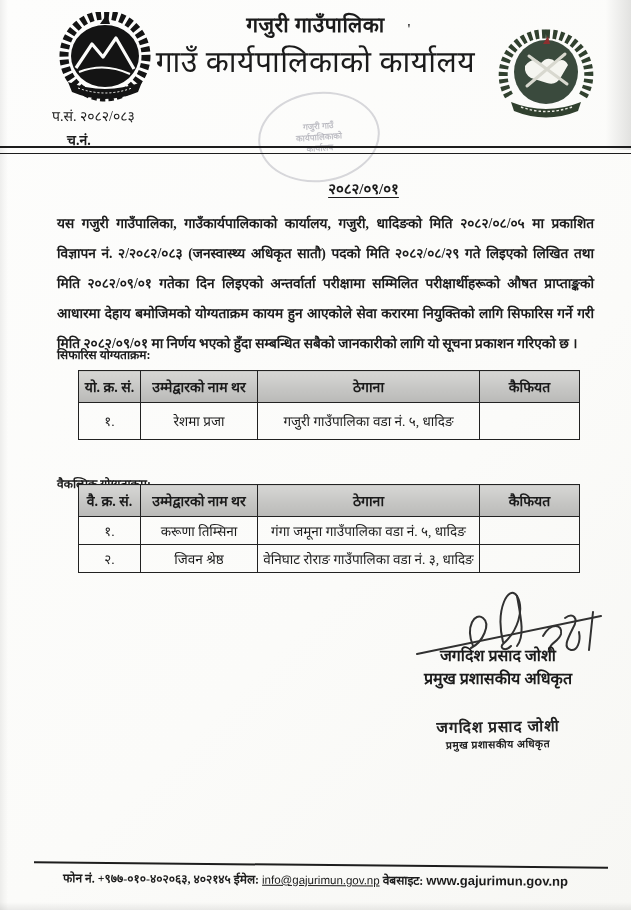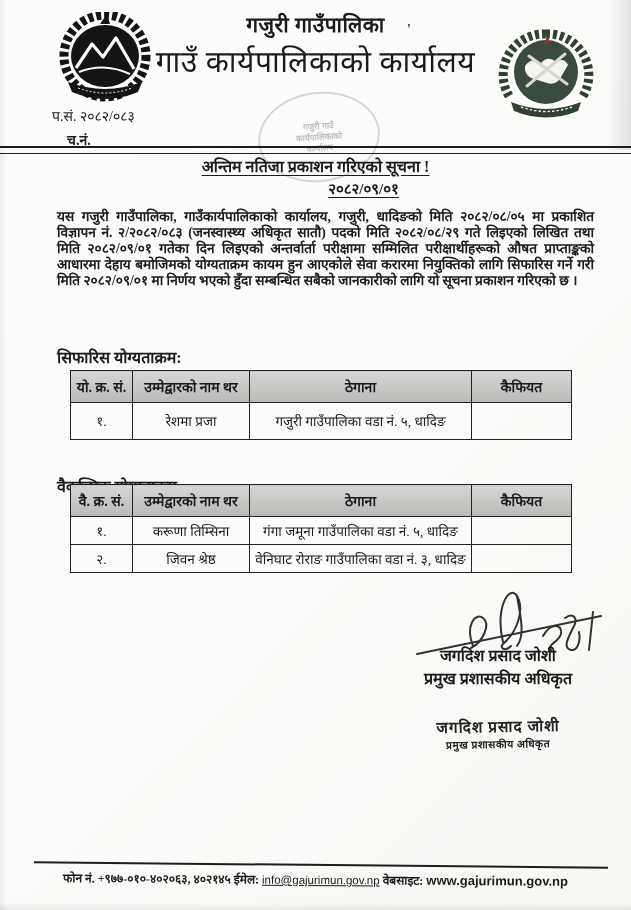--- a/index.html
+++ b/index.html
@@ -48,27 +48,27 @@
     border-top:2.5px solid #1d1d1d;border-bottom:1.5px solid #1d1d1d;}
 
   .notice-title{position:absolute;left:0;top:155px;width:100%;text-align:center;
     font-size:16px;font-weight:bold;text-decoration:underline;
     text-underline-offset:3px;}
   .notice-date{position:absolute;left:0;top:178px;width:100%;text-align:center;
     font-size:15px;font-weight:bold;text-decoration:underline;
     text-underline-offset:3px;margin-left:48px;}
 
   .body-par{position:absolute;left:57px;top:209px;width:537px;
-    font-size:13.7px;line-height:16px;font-weight:600;text-align:justify;}
-
-  .sec-heading{position:absolute;left:57px;font-size:16px;font-weight:bold;}
+    font-size:13.7px;line-height:30px;font-weight:600;text-align:justify;}
+
+  .sec-heading{position:absolute;left:57px;font-size:12px;font-weight:bold;}
   .sec1{top:346px;}
   .sec2{top:475px;}
 
-  table.merit{position:absolute;left:70px;border-collapse:collapse;
+  table.merit{position:absolute;left:78px;border-collapse:collapse;
     width:501px;table-layout:fixed;font-size:13.5px;padding-left:8px;}
   table.merit th,table.merit td{border:1.6px solid #222;text-align:center;
     padding:2px 4px;overflow:hidden;}
   table.merit th{background:linear-gradient(#d6d6d4,#b9b9b7);
     font-weight:bold;height:27px;font-size:14px;}
   .t1{top:370px;}
   .t1 td{height:32px;}
   .t2{top:484px;font-family:Liberation Serif, serif;}
   .t2 td{height:23px;}
   col.c1{width:62px;} col.c2{width:117px;} col.c3{width:222px;} col.c4{width:100px;}
@@ -135,21 +135,20 @@
   <div class="stamp-wm">
     <div class="wm-in">
       <div>गजुरी गाउँ</div>
       <div>कार्यपालिकाको</div>
       <div>कार्यालय</div>
     </div>
   </div>
 
   <div class="double-rule"></div>
 
-  <div class="notice-title">अन्तिम नतिजा प्रकाशन गरिएको सूचना !</div>
   <div class="notice-date">२०८२/०९/०१</div>
 
   <div class="body-par">यस गजुरी गाउँपालिका, गाउँकार्यपालिकाको कार्यालय, गजुरी, धादिङको मिति २०८२/०८/०५ मा प्रकाशित विज्ञापन नं. २/२०८२/०८३ (जनस्वास्थ्य अधिकृत सातौ) पदको मिति २०८२/०८/२९ गते लिइएको लिखित तथा मिति २०८२/०९/०१ गतेका दिन लिइएको अन्तर्वार्ता परीक्षामा सम्मिलित परीक्षार्थीहरूको औषत प्राप्ताङ्कको आधारमा देहाय बमोजिमको योग्यताक्रम कायम हुन आएकोले सेवा करारमा नियुक्तिको लागि सिफारिस गर्ने गरी मिति २०८२/०९/०१ मा निर्णय भएको हुँदा सम्बन्धित सबैको जानकारीको लागि यो सूचना प्रकाशन गरिएको छ ।</div>
 
   <div class="sec-heading sec1">सिफारिस योग्यताक्रम:</div>
   <table class="merit t1">
     <colgroup>
         <col class="c1">
         <col class="c2">
         <col class="c3">

